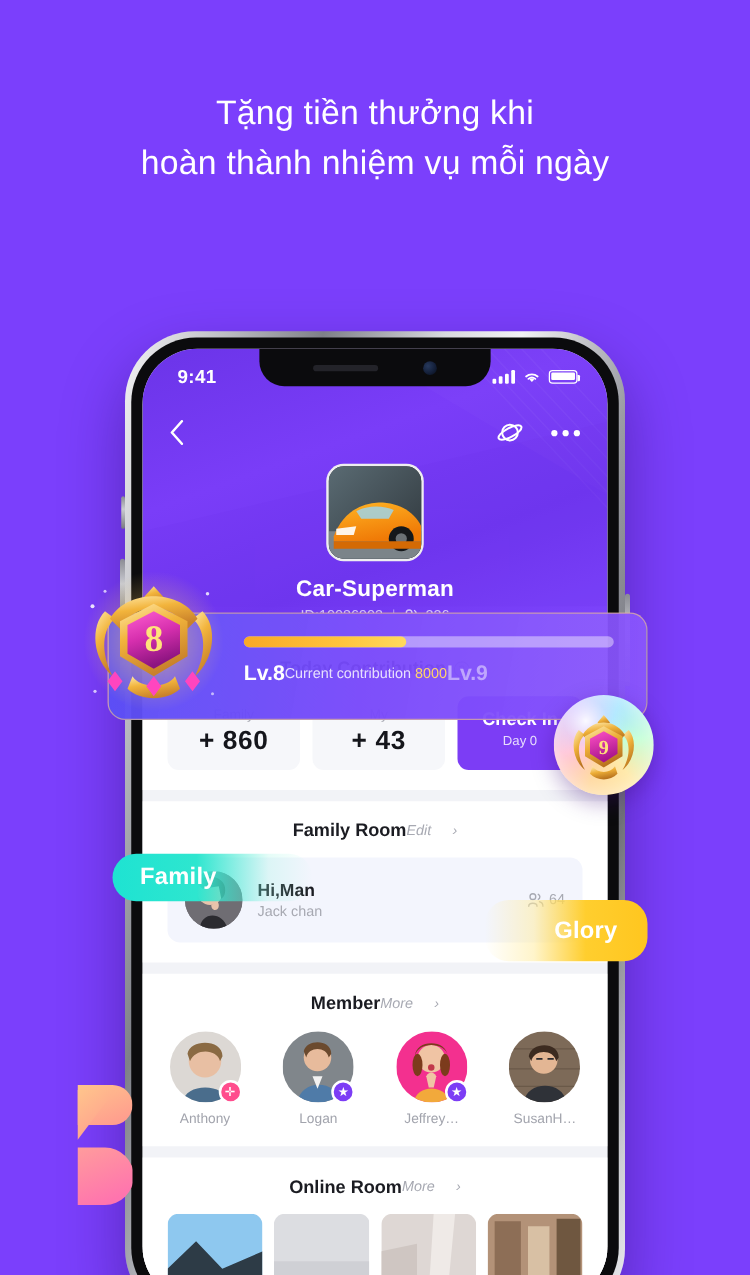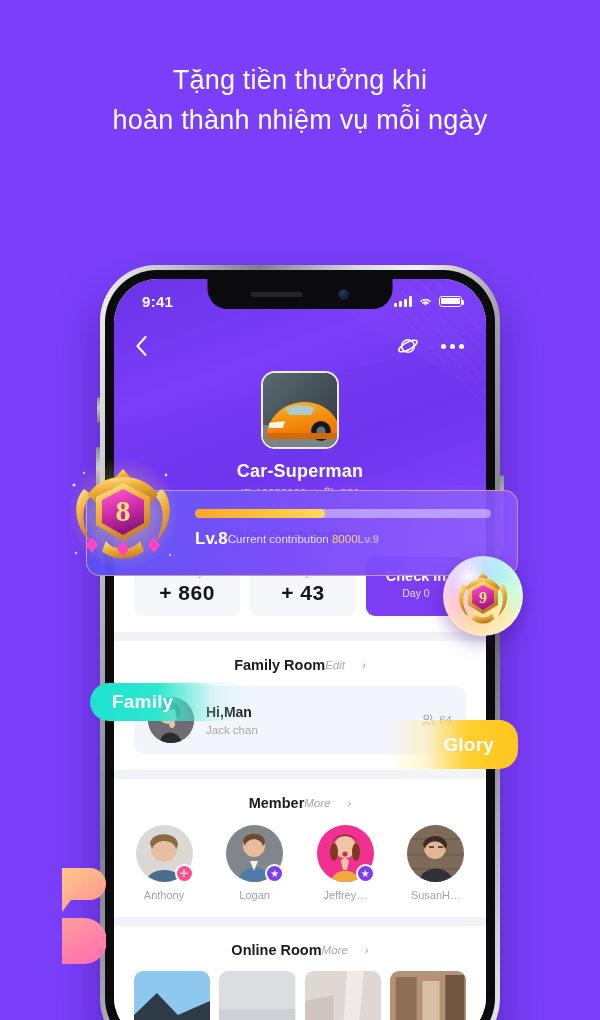--- a/index.html
+++ b/index.html
@@ -9,21 +9,21 @@
     font-family: "Liberation Sans", sans-serif;
   }
   body {
     background: #7B3FFC;
     position: relative;
   }
 
   
   .headline {
     position: absolute;
-    top: 60px; left: 0; right: 0;
+    top: 70px; left: 0; right: 0;
     text-align: center;
     color: #ffffff;
     font-size: 27px;
     font-weight: 400;
     line-height: 40px;
     letter-spacing: .2px;
   }
   .headline .line { display: block; }
 
   
@@ -192,21 +192,21 @@
   }
   .level-row {
     margin-top: 11px;
     display: flex;
     align-items: center;
     color: #fff;
   }
   .lv-left { font-size: 17px; font-weight: 700; }
   .lv-mid { font-size: 11.5px; color: rgba(255,255,255,.82); }
   .lv-mid b { color: #ffd46b; font-weight: 400; }
-  .lv-right { font-size: 11px; font-weight: 700; color: rgba(255,255,255,.48); }
+  .lv-right { font-size: 17px; font-weight: 700; color: rgba(255,255,255,.48); }
 
   
   .medal-8 {
     position: absolute;
     left: 66px; top: 455px;
     width: 114px; height: 116px;
     z-index: 8;
   }
   
   .medal-9 {

